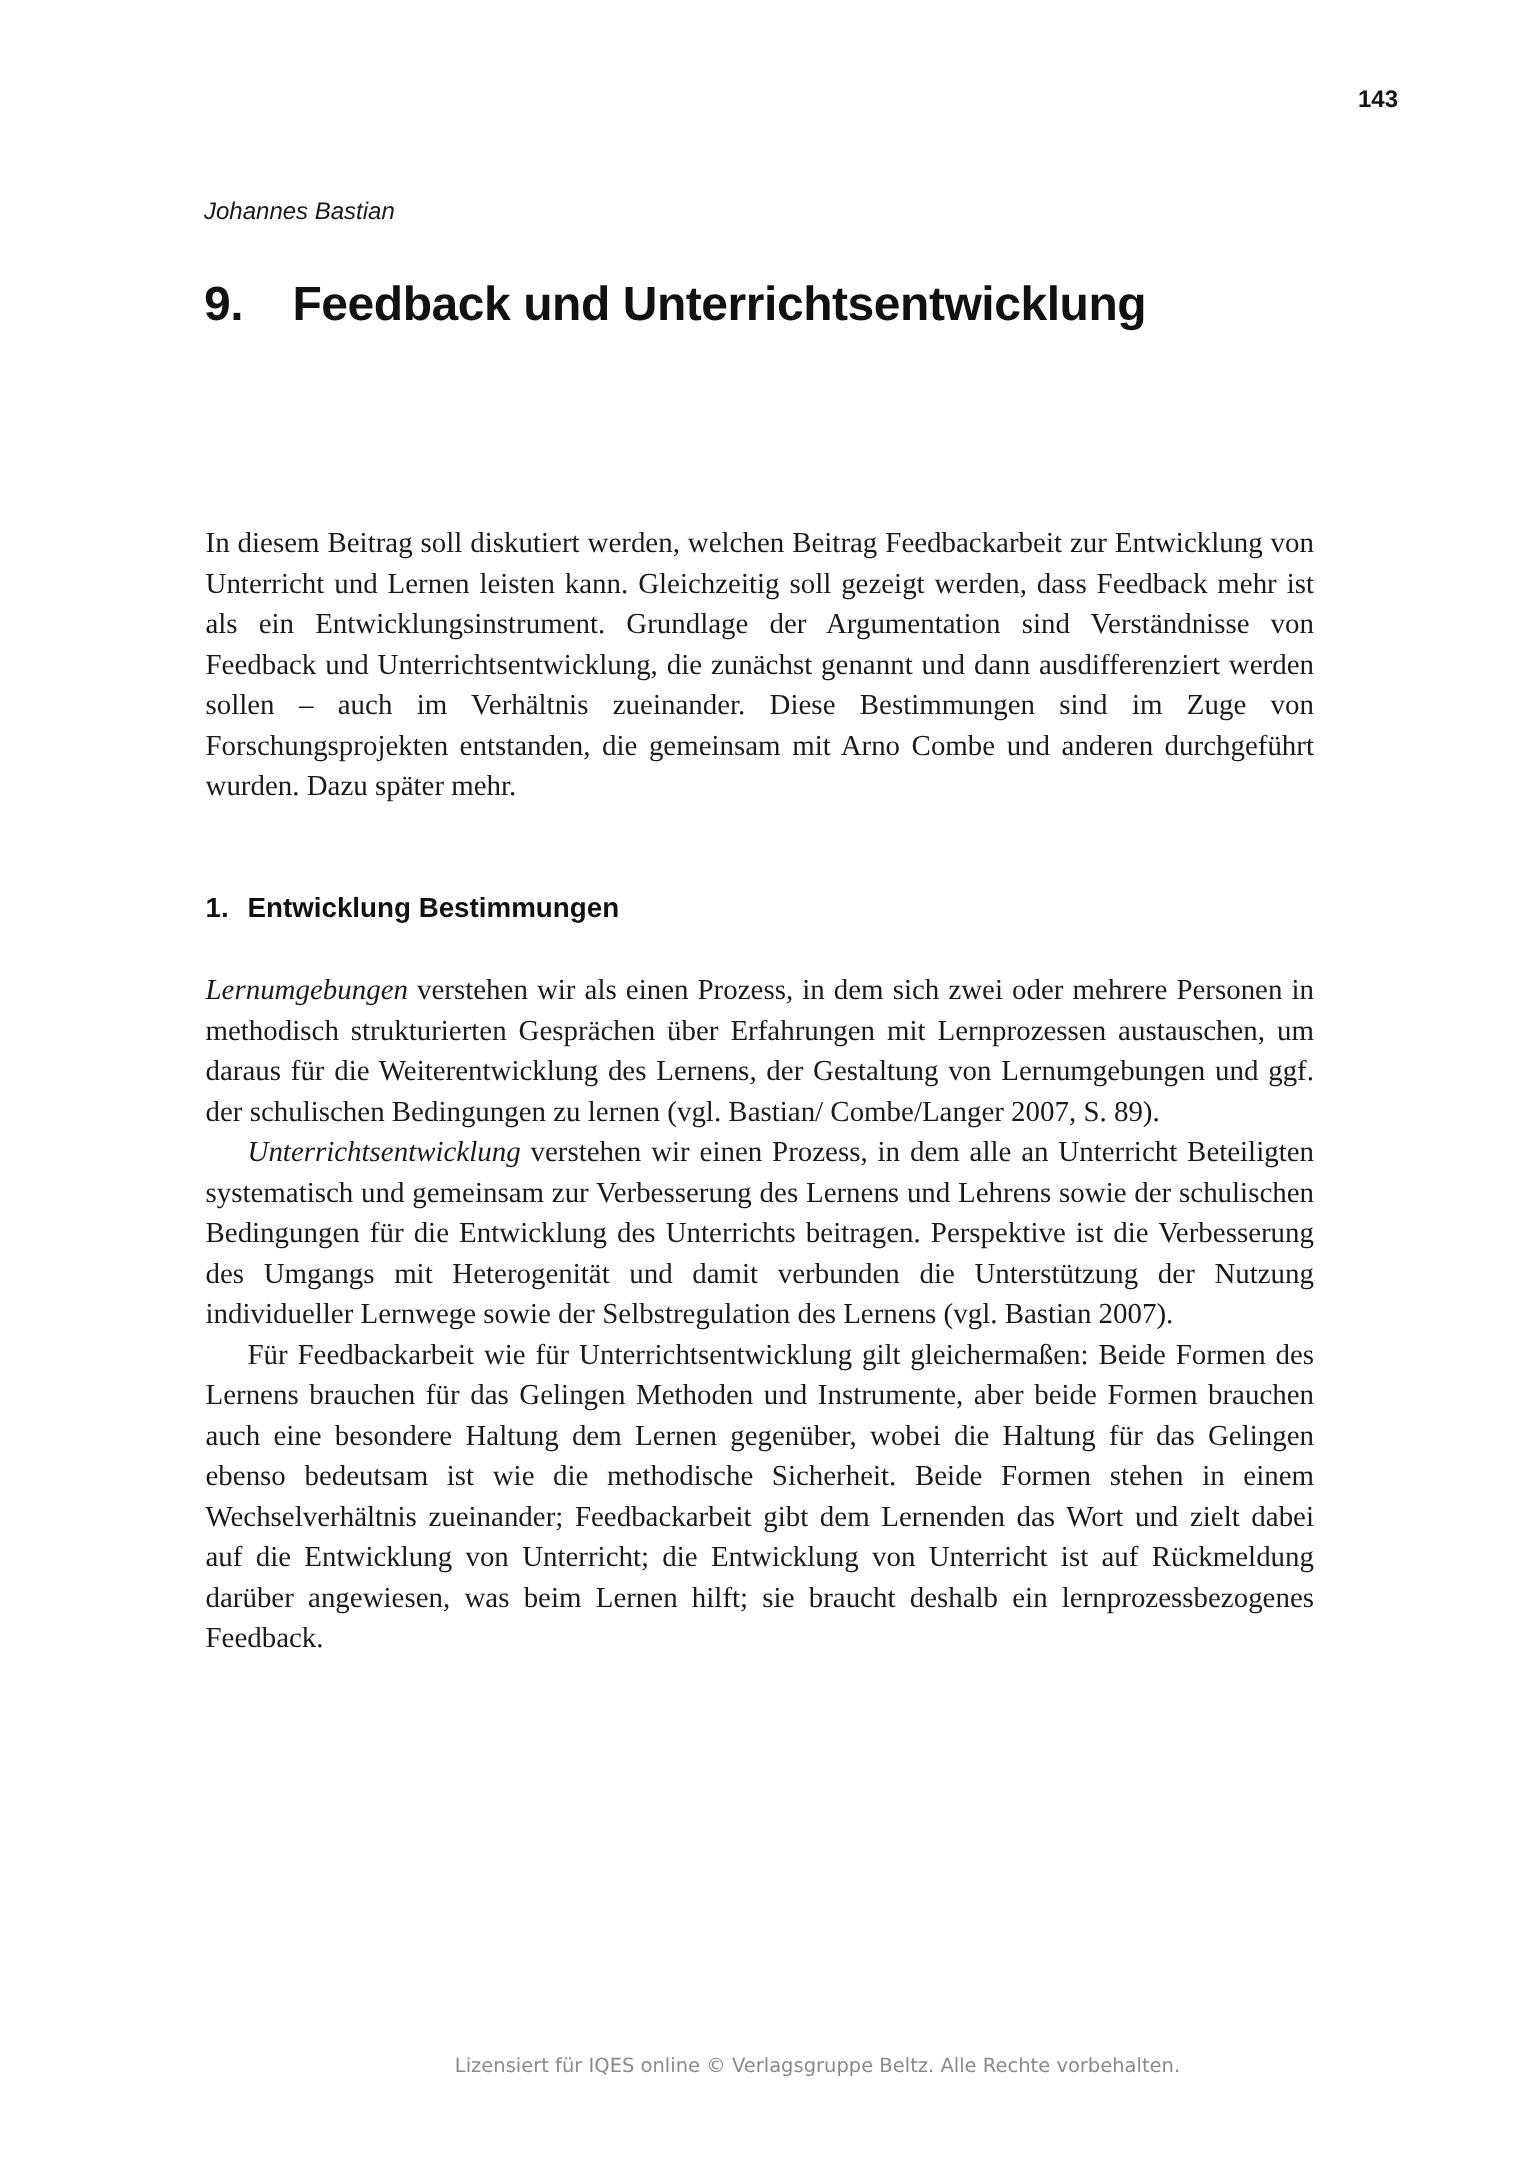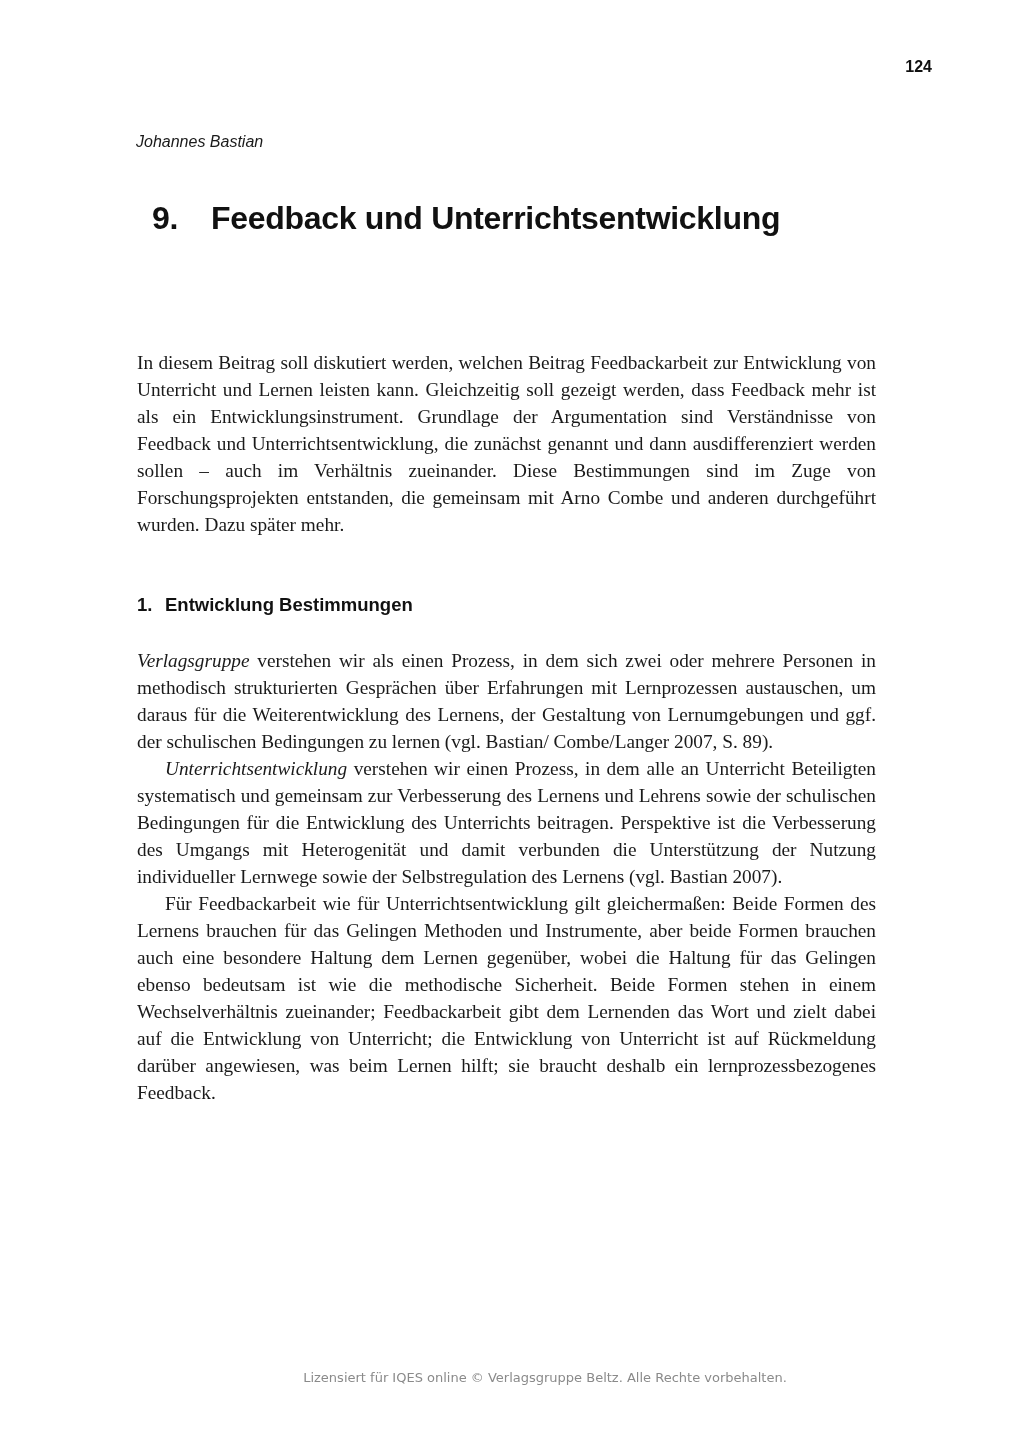--- a/index.html
+++ b/index.html
@@ -6,21 +6,21 @@
   body { width: 1010px; height: 1453px; position: relative; overflow: hidden; color: #1a1a1a; }
   .page-number {
     position: absolute; top: 58px; right: 78px;
     font-family: "Liberation Sans", sans-serif; font-weight: bold; font-size: 16px; color: #111;
   }
   .author {
     position: absolute; top: 133px; left: 136px;
     font-family: "Liberation Sans", sans-serif; font-style: italic; font-size: 16px; color: #1a1a1a;
   }
   .chapter-title {
-    position: absolute; top: 184px; left: 136px; margin: 16px;
+    position: absolute; top: 184px; left: 136px; margin: 0;
     font-family: "Liberation Sans", sans-serif; font-weight: bold; font-size: 32px; color: #111;
     letter-spacing: -0.3px; white-space: nowrap;
   }
   .chapter-title .num { display: inline-block; width: 59px; }
   .body-block {
     position: absolute; left: 137px; width: 739px;
     font-family: "Liberation Serif", serif; font-size: 19.3px; line-height: 27px;
     text-align: justify; hyphens: manual; color: #1a1a1a;
   }
   .body-block p { margin: 0; }
@@ -34,35 +34,35 @@
   .section-body { top: 647px; }
   em { font-style: italic; }
   .footer {
     position: absolute; top: 1370px; left: 0; width: 1010px; text-align: center;
     font-family: "DejaVu Sans", sans-serif; font-size: 13px; color: #8a8a8a; padding-left: 40px;
   }
 </style>
 </head>
 <body>
 
-<div class="page-number">124</div>
+<div class="page-number">143</div>
 
 <div class="author">Johannes Bastian</div>
 
 <h1 class="chapter-title">
   <span class="num">9.</span><span>Feedback und Unterrichtsentwicklung</span>
 </h1>
 
 <div class="body-block intro">
   <p>In diesem Beitrag soll diskutiert werden, welchen Beitrag Feedbackarbeit zur Ent­wicklung von Unterricht und Lernen leisten kann. Gleichzeitig soll gezeigt werden, dass Feedback mehr ist als ein Entwicklungsinstrument. Grundlage der Argumen­tation sind Verständnisse von Feedback und Unterrichtsentwicklung, die zunächst genannt und dann ausdifferenziert werden sollen – auch im Verhältnis zueinander. Diese Bestimmungen sind im Zuge von Forschungsprojekten entstanden, die gemein­sam mit Arno Combe und anderen durchgeführt wurden. Dazu später mehr.</p>
 </div>
 
 <h2 class="section-heading">
   <span class="num">1.</span><span>Entwicklung Bestimmungen</span>
 </h2>
 
 <div class="body-block section-body">
-  <p><em>Verlagsgruppe</em><span> verstehen wir als einen Prozess, in dem sich zwei oder mehrere Per­sonen in methodisch strukturierten Gesprächen über Erfahrungen mit Lernprozes­sen austauschen, um daraus für die Weiterentwicklung des Lernens, der Gestaltung von Lernumgebungen und ggf. der schulischen Bedingungen zu lernen (vgl. Bastian/ Combe/Langer 2007, S. 89).</span></p>
+  <p><em>Lernumgebungen</em><span> verstehen wir als einen Prozess, in dem sich zwei oder mehrere Per­sonen in methodisch strukturierten Gesprächen über Erfahrungen mit Lernprozes­sen austauschen, um daraus für die Weiterentwicklung des Lernens, der Gestaltung von Lernumgebungen und ggf. der schulischen Bedingungen zu lernen (vgl. Bastian/ Combe/Langer 2007, S. 89).</span></p>
   <p class="indent"><em>Unterrichtsentwicklung</em><span> verstehen wir einen Prozess, in dem alle an Unterricht Be­teiligten systematisch und gemeinsam zur Verbesserung des Lernens und Lehrens so­wie der schulischen Bedingungen für die Entwicklung des Unterrichts beitragen. Per­spektive ist die Verbesserung des Umgangs mit Heterogenität und damit verbunden die Unterstützung der Nutzung individueller Lernwege sowie der Selbstregulation des Lernens (vgl. Bastian 2007).</span></p>
   <p class="indent">Für Feedbackarbeit wie für Unterrichtsentwicklung gilt gleichermaßen: Beide Formen des Lernens brauchen für das Gelingen Methoden und Instrumente, aber beide Formen brauchen auch eine besondere Haltung dem Lernen gegenüber, wobei die Haltung für das Gelingen ebenso bedeutsam ist wie die methodische Sicherheit. Beide Formen stehen in einem Wechselverhältnis zueinander; Feedbackarbeit gibt dem Lernenden das Wort und zielt dabei auf die Entwicklung von Unterricht; die Entwicklung von Unterricht ist auf Rückmeldung darüber angewiesen, was beim Ler­nen hilft; sie braucht deshalb ein lernprozessbezogenes Feedback.</p>
 </div>
 
 <div class="footer">Lizensiert für IQES online © Verlagsgruppe Beltz. Alle Rechte vorbehalten.</div>
 
 </body></html>

